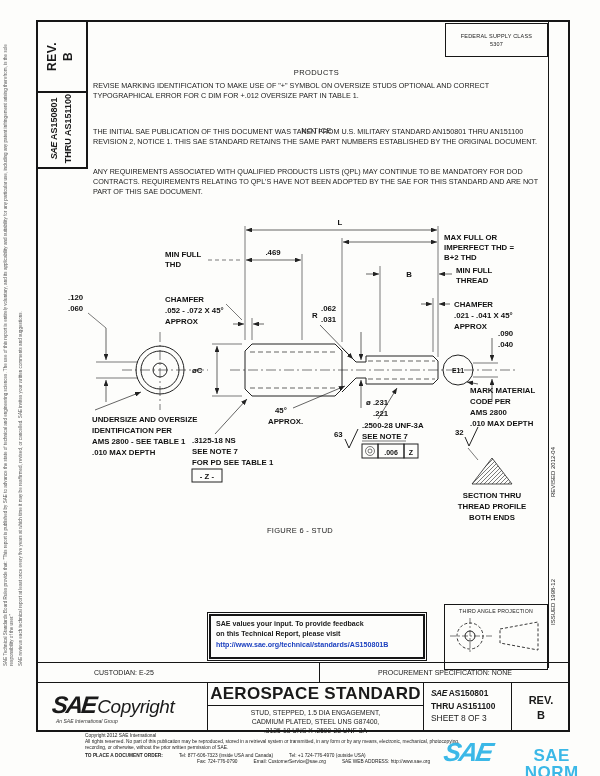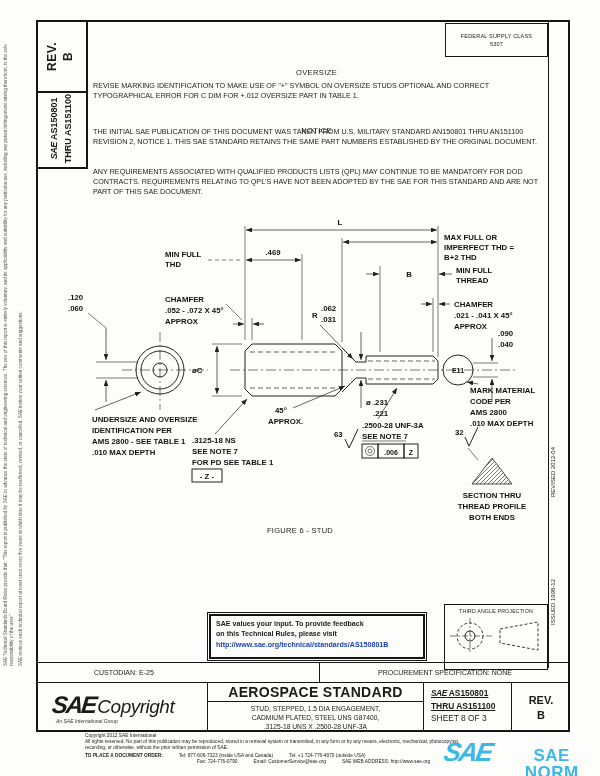--- a/index.html
+++ b/index.html
@@ -41,24 +41,24 @@
   .cust-r{flex:1;display:flex;align-items:center;justify-content:center;}
   
   .tblock{left:36px;top:682px;width:534px;height:50px;border-top:1.5px solid #161616;box-sizing:border-box;display:flex;}
   .cell{border-right:1.5px solid #161616;box-sizing:border-box;}
   .logo-cell{width:172px;display:flex;flex-direction:column;justify-content:center;padding-left:16px;}
   .logo-row{display:flex;align-items:baseline;}
   .logo-sae{font-size:24px;font-weight:900;font-style:italic;letter-spacing:-2px;transform:skewX(-6deg);}
   .logo-aero{font-size:19px;font-style:italic;margin-left:2px;letter-spacing:-.5px;}
   .logo-sub{font-size:5px;font-style:italic;color:#333;margin-top:-1px;margin-left:4px;}
   .title-cell{width:216px;display:flex;flex-direction:column;}
-  .doc-type{font-size:14px;font-weight:bold;text-align:center;letter-spacing:.3px;border-bottom:1.5px solid #161616;padding:1px 0;}
+  .doc-type{font-size:17px;font-weight:bold;text-align:center;letter-spacing:.3px;border-bottom:1.5px solid #161616;padding:1px 0;}
   .subtitle{font-size:6.7px;text-align:center;line-height:1.35;padding-top:2px;}
   .num-cell{width:88px;padding:4px 0 0 7px;font-size:8.4px;line-height:1.5;}
-  .num-cell .b{font-weight:bold;text-decoration:underline;}
+  .num-cell .b{font-weight:bold;}
   .rev-cell{flex:1;border-right:none;display:flex;flex-direction:column;align-items:center;justify-content:center;
             font-size:11px;font-weight:bold;line-height:1.3;}
   
   .footer{left:85px;top:733px;width:478px;font-size:4.8px;color:#222;line-height:1.3;}
   .frow{display:flex;gap:16px;margin-top:1px;}
   .frow .lbl{font-weight:bold;}
   .frow2{display:flex;gap:16px;margin-left:112px;}
   
   .wm{left:444px;top:739px;width:154px;opacity:.92;color:#2bb3e6;}
   .wm-row{display:flex;align-items:baseline;}
@@ -103,21 +103,21 @@
   </div>
 
   <div class="abs fscbox">
     <div>FEDERAL SUPPLY CLASS</div>
     <div>5307</div>
   </div>
 
   <div class="abs margin-note vert" style="top:412px;height:120px;">REVISED 2012-04</div>
   <div class="abs margin-note vert" style="top:542px;height:120px;">ISSUED 1998-12</div>
 
-  <div class="abs heading" style="top:68px;">OVERSIZE</div>
+  <div class="abs heading" style="top:68px;">PRODUCTS</div>
   <div class="abs para" style="top:81px;">REVISE MARKING IDENTIFICATION TO MAKE USE OF "+" SYMBOL ON OVERSIZE STUDS OPTIONAL AND CORRECT TYPOGRAPHICAL ERROR FOR C DIM FOR +.012 OVERSIZE PART IN TABLE 1.</div>
   <div class="abs heading" style="top:126px;">NOTICE</div>
   <div class="abs para" style="top:127px;">THE INITIAL SAE PUBLICATION OF THIS DOCUMENT WAS TAKEN FROM U.S. MILITARY STANDARD AN150801 THRU AN151100 REVISION 2, NOTICE 1.  THIS SAE STANDARD RETAINS THE SAME PART NUMBERS ESTABLISHED BY THE ORIGINAL DOCUMENT.</div>
   <div class="abs para" style="top:167px;">ANY REQUIREMENTS ASSOCIATED WITH QUALIFIED PRODUCTS LISTS (QPL) MAY CONTINUE TO BE MANDATORY FOR DOD CONTRACTS.  REQUIREMENTS RELATING TO QPL'S HAVE NOT BEEN ADOPTED BY THE SAE FOR THIS STANDARD AND ARE NOT PART OF THIS SAE DOCUMENT.</div>
 
   <svg class="abs" style="left:40px;top:212px;" width="505" height="314" viewBox="0 0 505 314">
     <defs>
       <marker id="ar" viewBox="0 0 10 8" refX="10" refY="4" markerWidth="9" markerHeight="7" orient="auto-start-reverse">
         <path d="M0,0 L10,4 L0,8 z" fill="#222"></path>
       </marker>
@@ -267,21 +267,21 @@
     <text x="452" y="286" text-anchor="middle">SECTION THRU</text>
     <text x="452" y="297" text-anchor="middle">THREAD PROFILE</text>
     <text x="452" y="308" text-anchor="middle">BOTH ENDS</text>
   </svg>
 
   <div class="abs caption">FIGURE 6 - STUD</div>
 
   <div class="abs fb-outer">
     <div class="fb-inner">
       <div ind="">SAE values your input. To provide feedback</div>
-      <div>on this Technical Rules, please visit</div>
+      <div>on this Technical Report, please visit</div>
       <div class="fb-url">http://www.sae.org/technical/standards/AS150801B</div>
     </div>
   </div>
 
   <div class="abs proj">
     <div class="proj-title">THIRD ANGLE PROJECTION</div>
     <div class="proj-sym">
       <svg width="96" height="40" viewBox="0 0 96 40">
         <line x1="22" y1="2" x2="22" y2="38" stroke="#222" stroke-width=".6" stroke-dasharray="6 2 2 2"></line>
         <line x1="2" y1="20" x2="44" y2="20" stroke="#222" stroke-width=".6" stroke-dasharray="6 2 2 2"></line>

